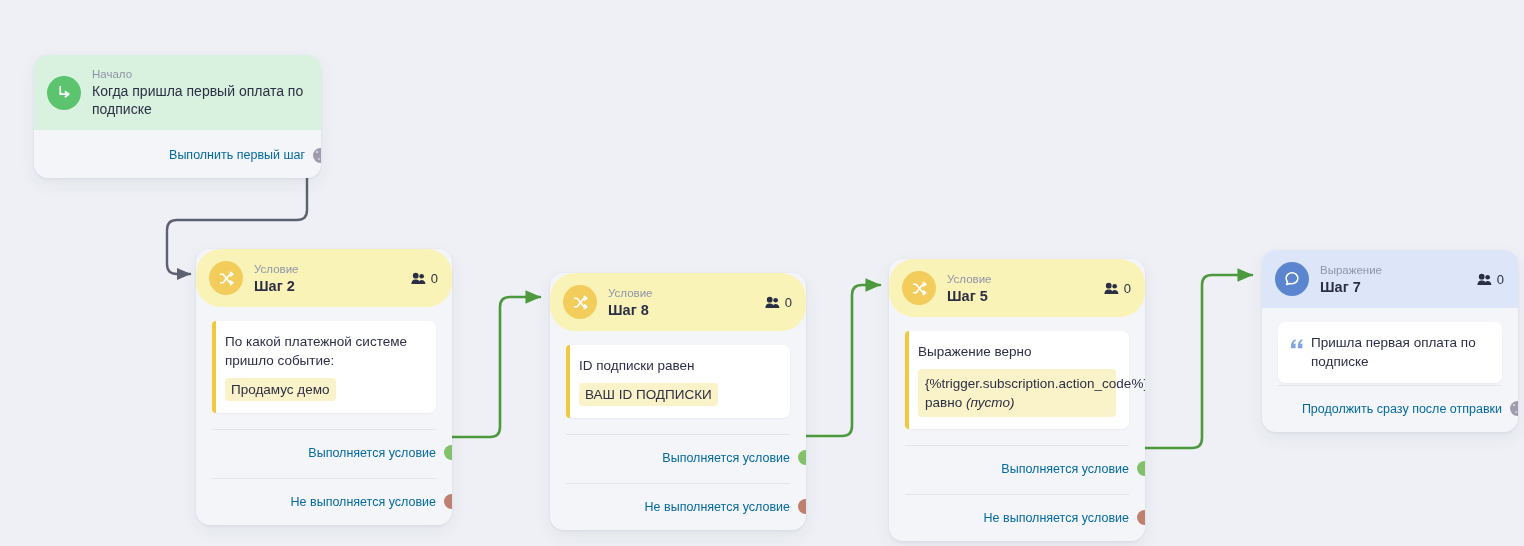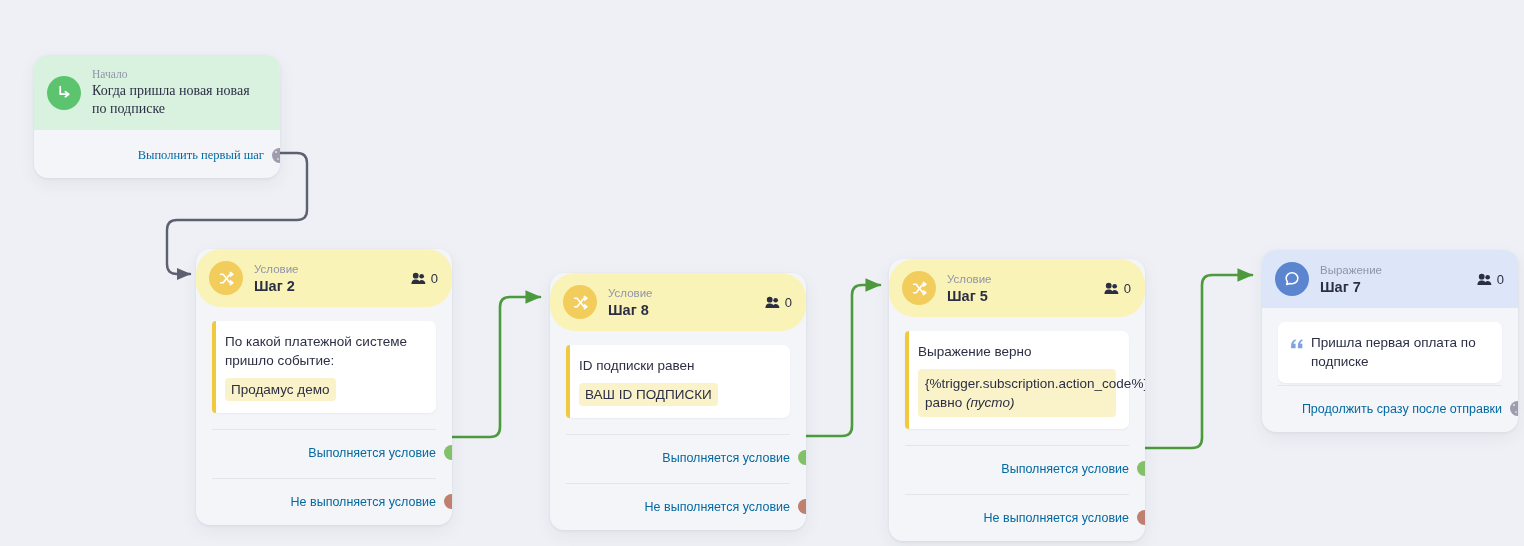--- a/index.html
+++ b/index.html
@@ -192,31 +192,31 @@
     <path d="M 280,153 H 297 Q 307,153 307,163 V 210 Q 307,220 297,220 H 177
              Q 167,220 167,230 V 264 Q 167,274 177,274 H 190" fill="none" stroke="#5d6070" stroke-width="2.4" stroke-linecap="round" marker-end="url(#ah-gray)"></path>
 
     <path d="M 452,437 H 490 Q 500,437 500,427 V 307 Q 500,297 510,297 H 540" fill="none" stroke="#4d9a3e" stroke-width="2.6" stroke-linecap="round" marker-end="url(#ah-green)"></path>
 
     <path d="M 806,436 H 842 Q 852,436 852,426 V 295 Q 852,285 862,285 H 880" fill="none" stroke="#4d9a3e" stroke-width="2.6" stroke-linecap="round" marker-end="url(#ah-green)"></path>
 
     <path d="M 1145,448 H 1192 Q 1202,448 1202,438 V 285 Q 1202,275 1212,275 H 1252" fill="none" stroke="#4d9a3e" stroke-width="2.6" stroke-linecap="round" marker-end="url(#ah-green)"></path>
   </svg>
 
-  <div class="node" style="left:34px; top:55px; width:246px;font-family:Liberation Serif, serif;">
+  <div class="node" style="left:34px; top:55px; width:287px;">
     <div class="node-header hdr-start">
       <div class="node-icon ic-start">
         <svg width="17" height="17" viewBox="0 0 20 20" fill="none" stroke="#ffffff" stroke-width="2" stroke-linecap="round" stroke-linejoin="round">
           <path d="M5 3 V12 H14"></path>
           <path d="M11 9 L15 12 L11 15"></path>
         </svg>
       </div>
       <div class="hdr-text">
         <div class="node-kind">Начало</div>
-        <div class="node-title-lg">Когда пришла новая новая по подписке</div>
+        <div class="node-title-lg">Когда пришла первый оплата по подписке</div>
       </div>
     </div>
     <div class="port-row" style="height:46px;">
       <span class="port-label">Выполнить первый шаг</span>
       <span class="port-dot dot-gray"></span>
     </div>
   </div>
 
   <div class="node" style="left:196px; top:249px; width:256px;">
     <div class="node-header hdr-cond">

